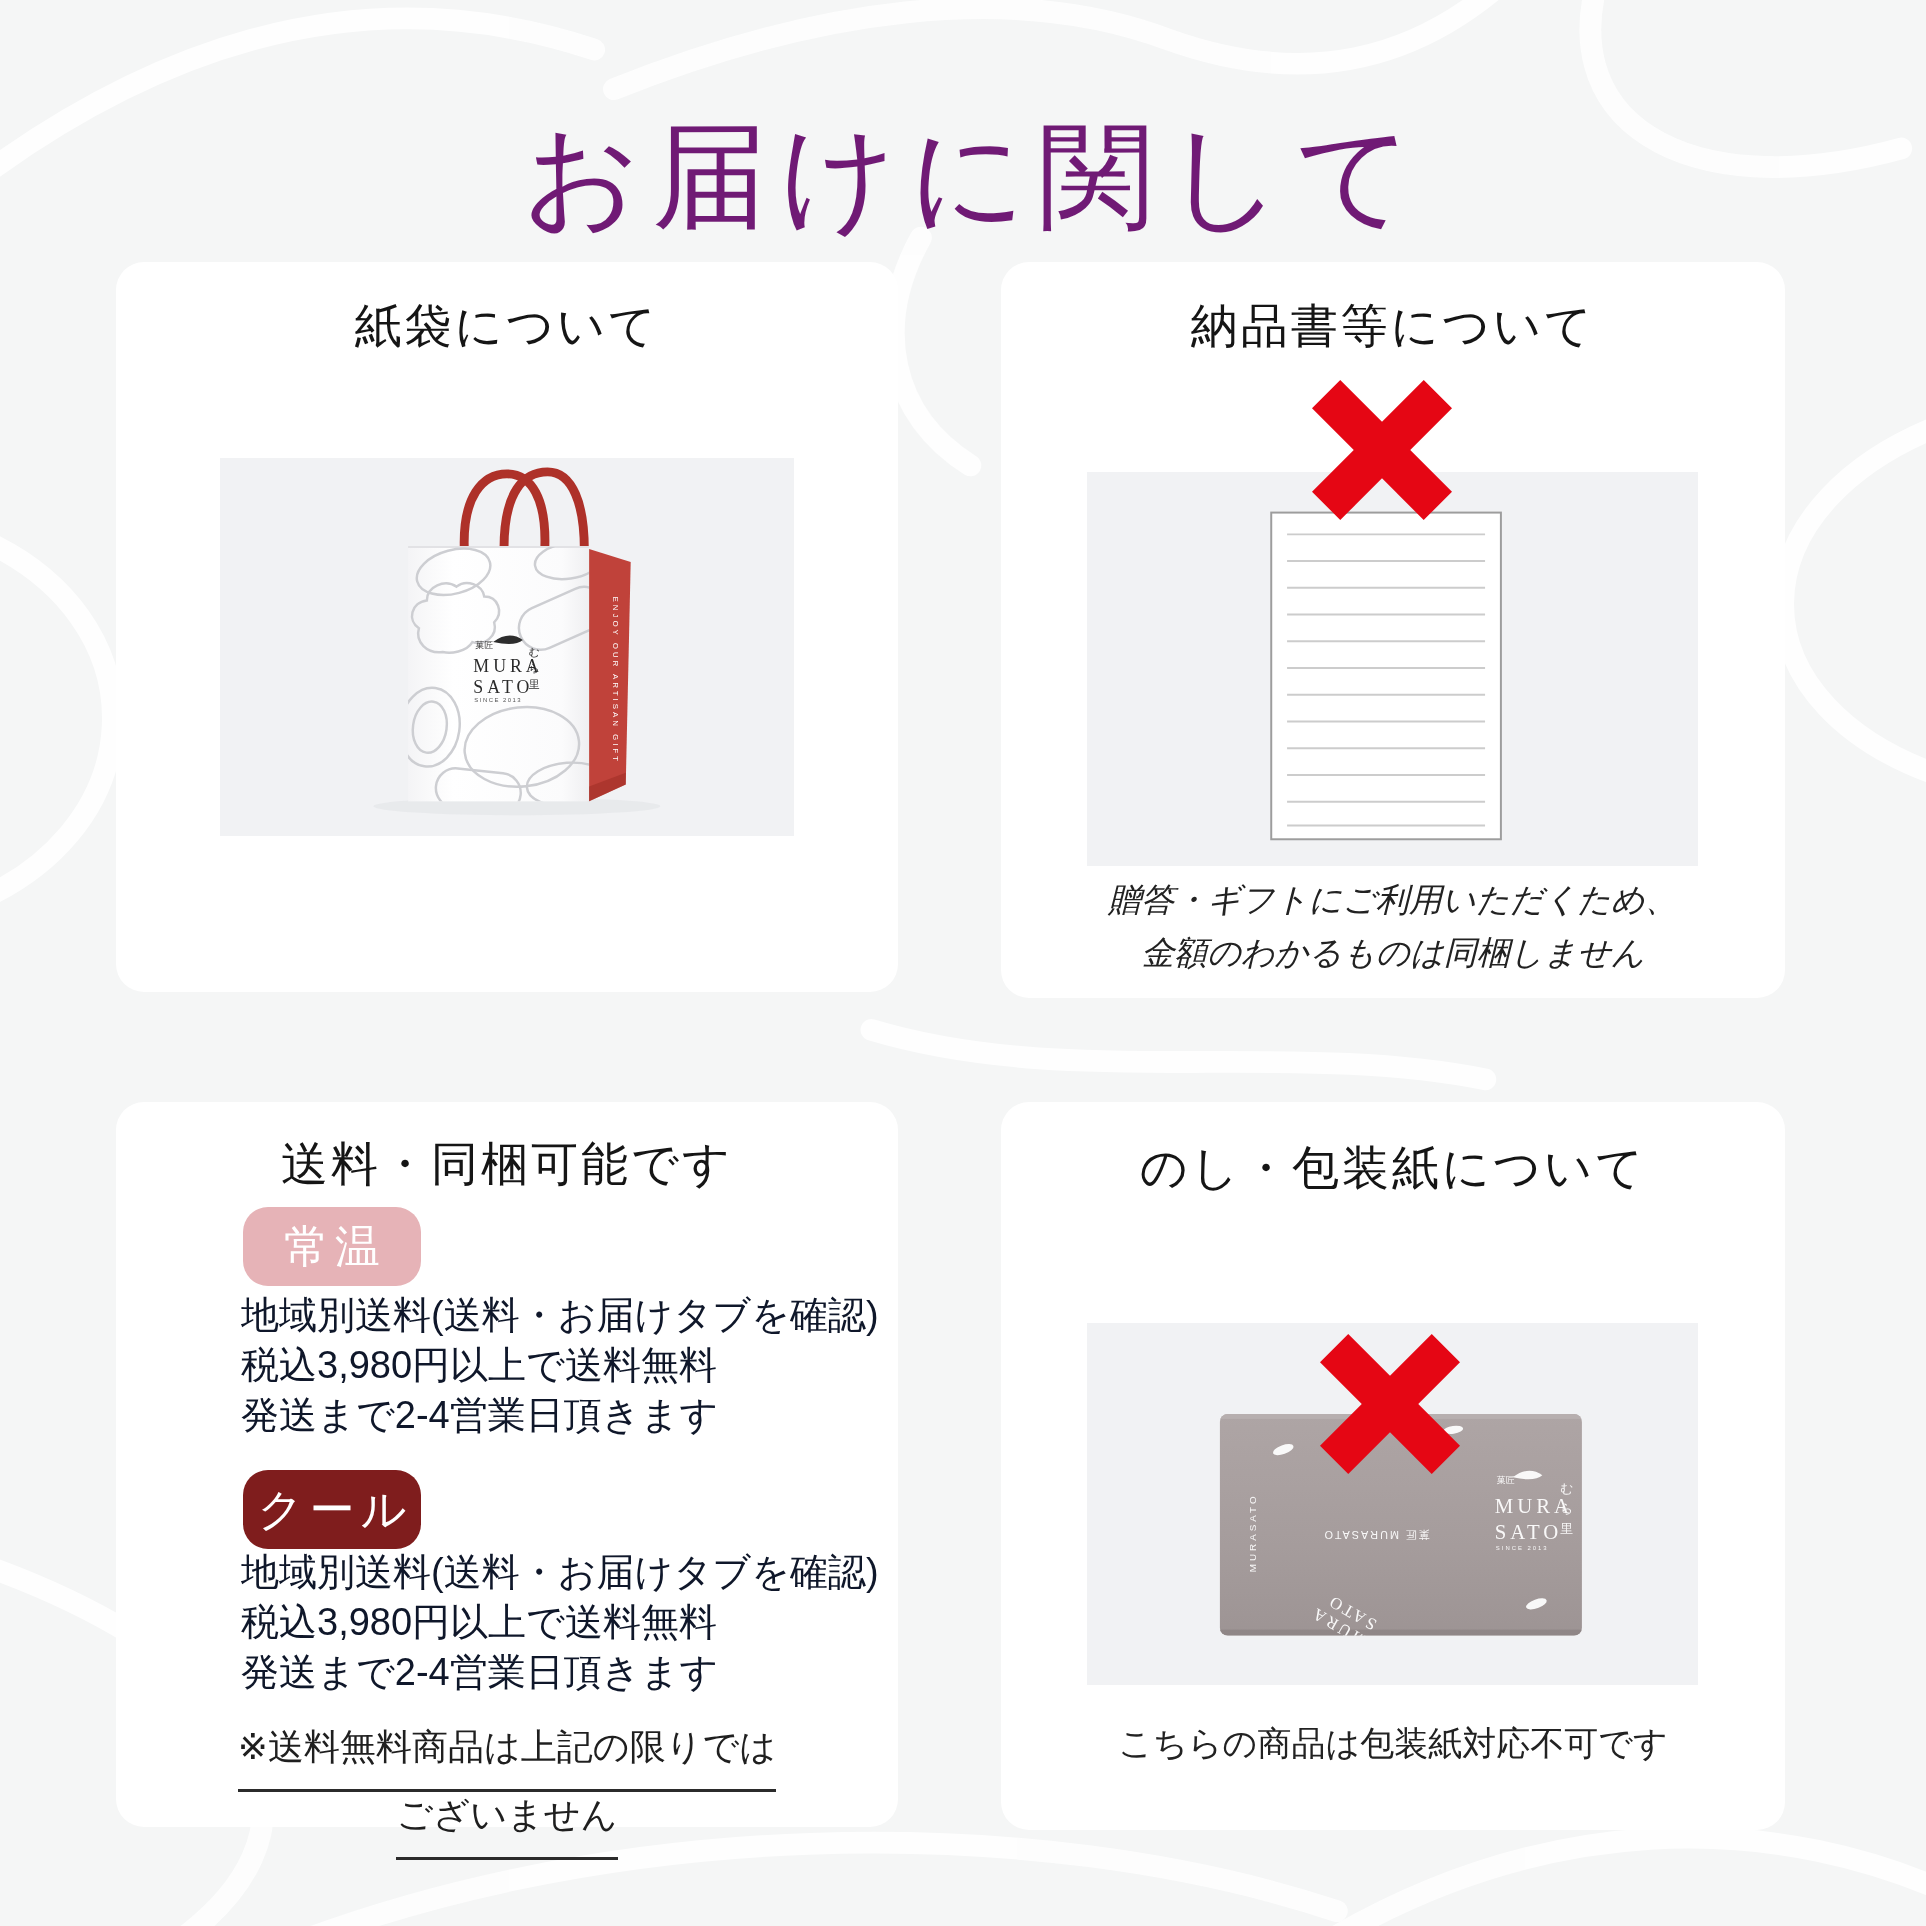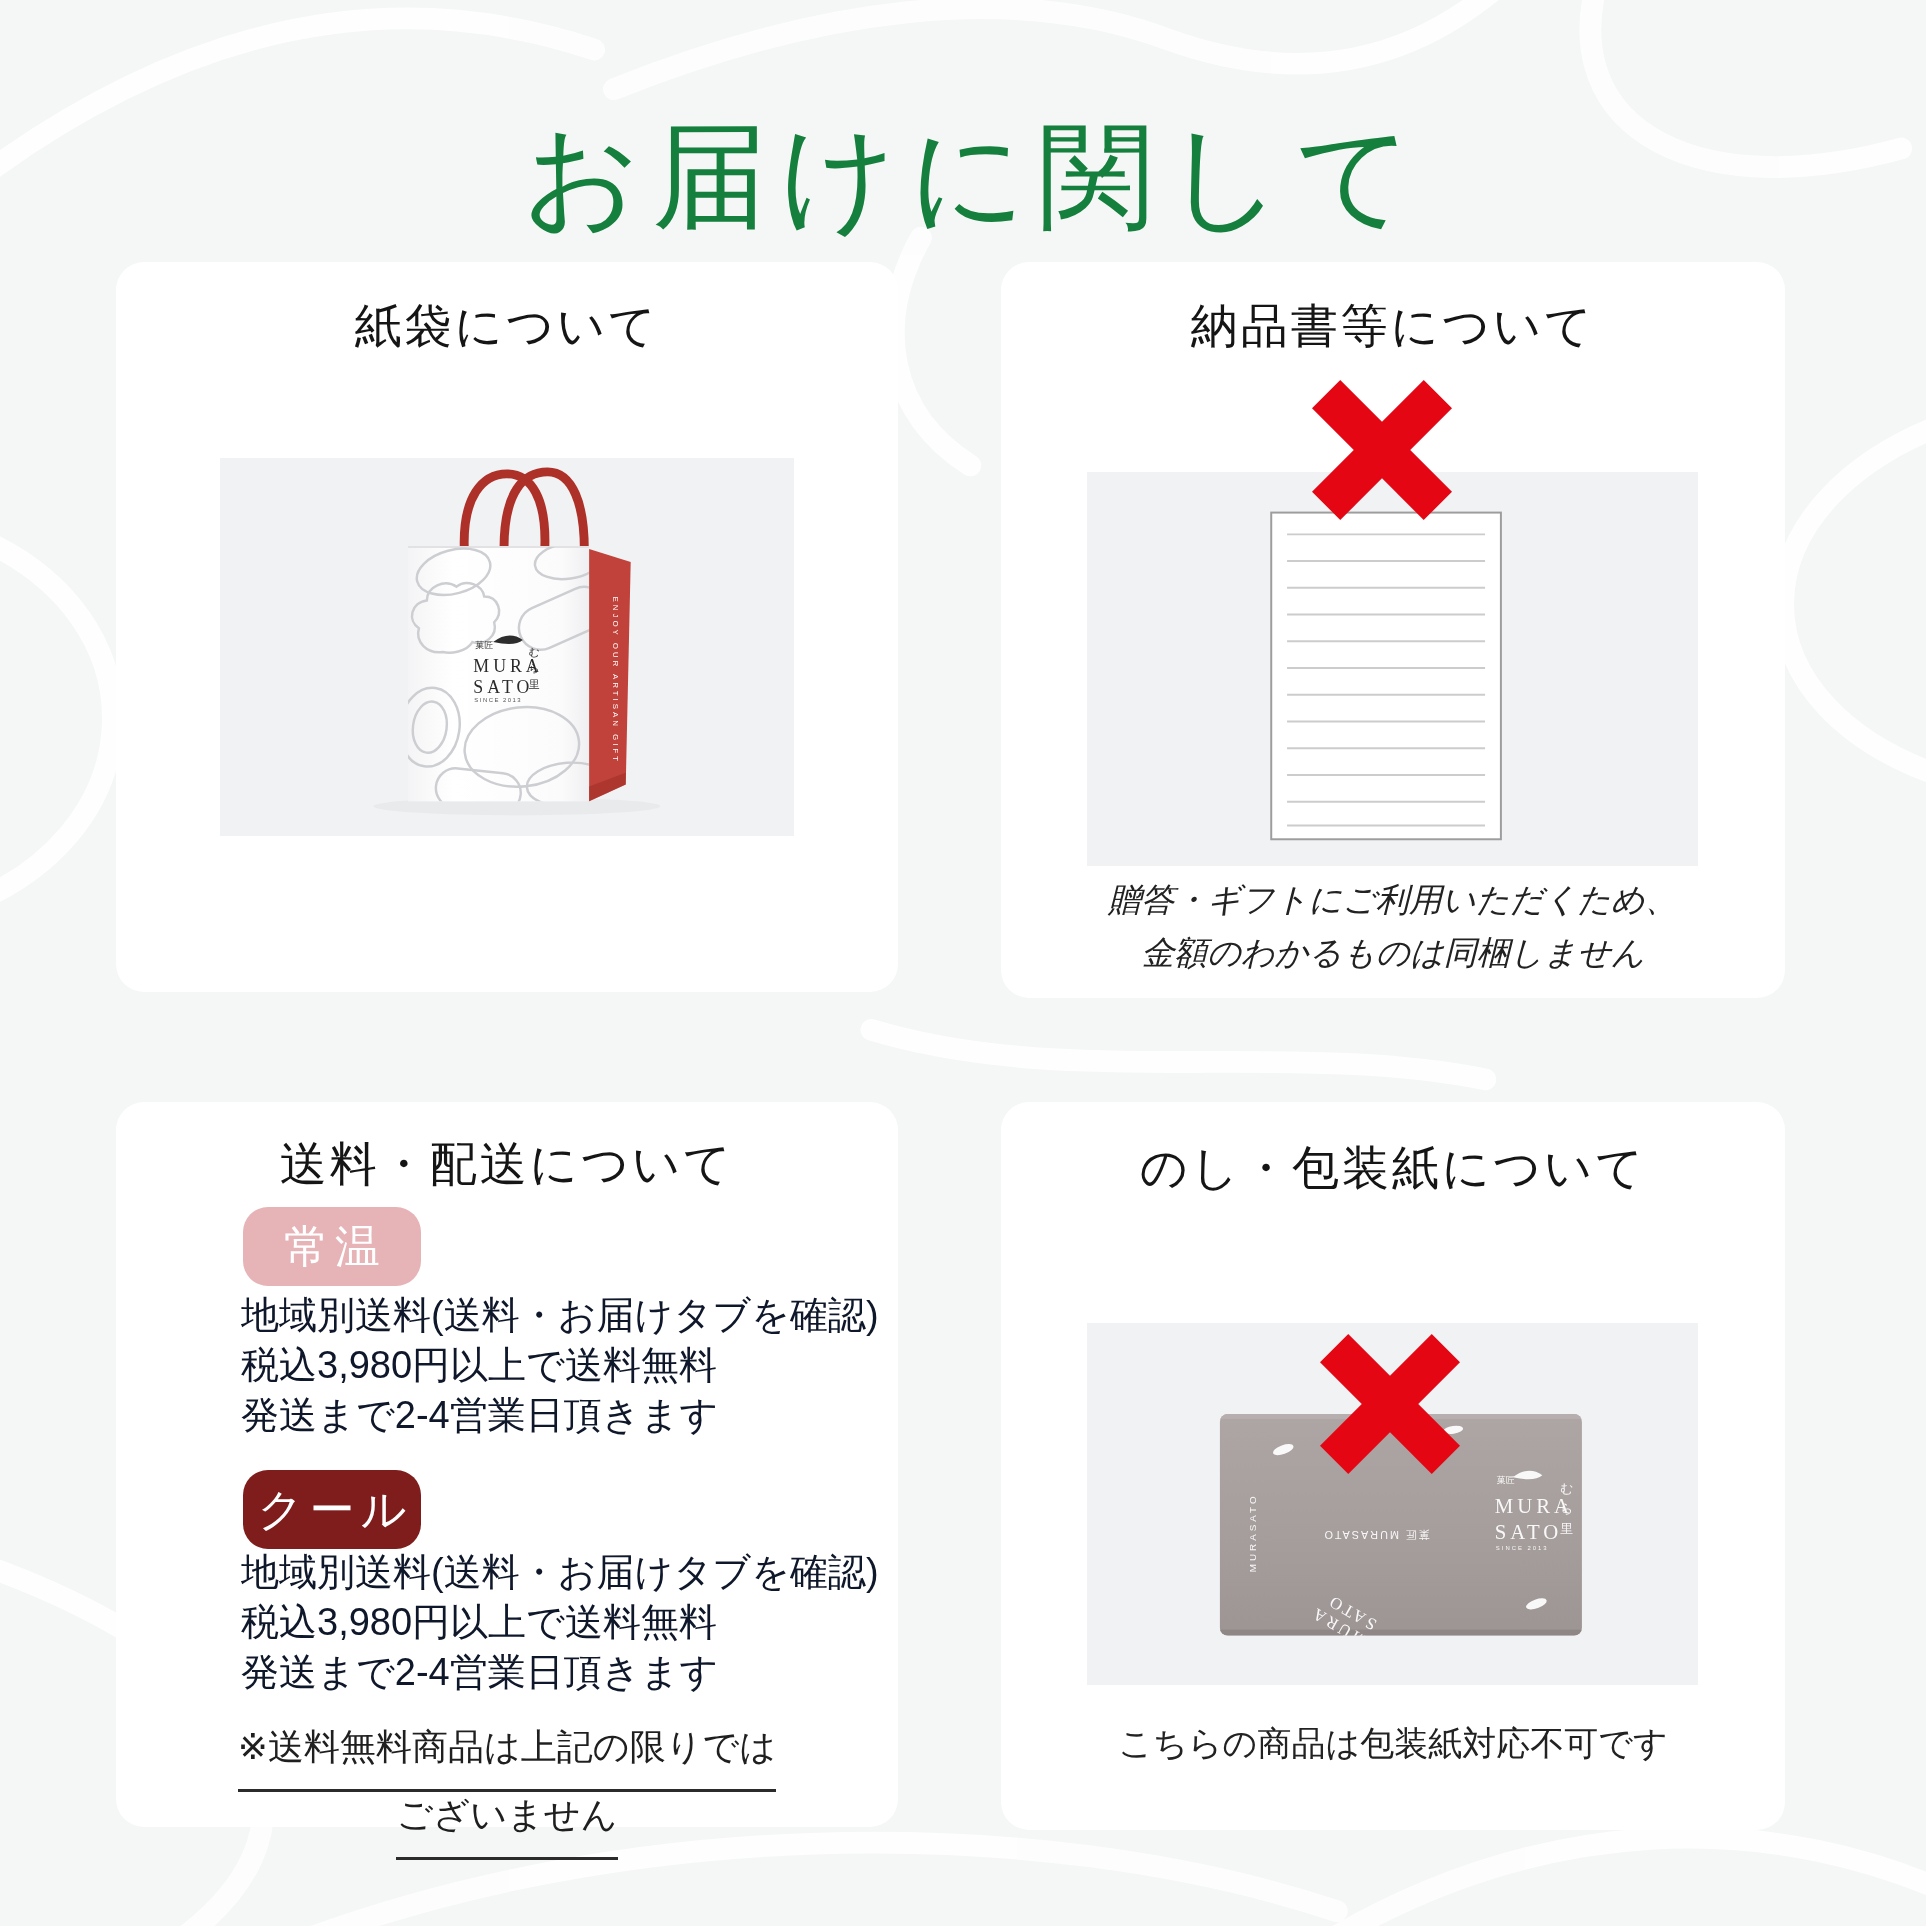--- a/index.html
+++ b/index.html
@@ -6,21 +6,21 @@
   body{
     width:1927px;height:1927px;position:relative;overflow:hidden;
     background:#f5f6f6;
     font-family:"Liberation Sans","DejaVu Sans",sans-serif;
     color:#1a1a1a;
   }
   .bg-decor{position:absolute;left:0;top:0;width:1927px;height:1927px;z-index:0;}
   .page-title{
     position:absolute;top:30px;left:9px;right:0;z-index:2;
     text-align:center;font-size:115px;line-height:139px;font-weight:500;
-    letter-spacing:12px;text-indent:12px;color:#15803d;
+    letter-spacing:12px;text-indent:12px;color:#701a75;
   }
   .card{position:absolute;background:#ffffff;border-radius:28px;z-index:1;}
   #card-paper-bag   {left:116px; top:262px;  width:782px; height:730px;text-decoration:underline;}
   #card-delivery-slip{left:1001px;top:262px;  width:784px; height:736px;}
   #card-shipping    {left:116px; top:1102px; width:782px; height:725px;}
   #card-wrapping    {left:1001px;top:1102px; width:784px; height:728px;}
   .card h2{
     position:absolute;top:36px;left:0;right:0;margin:0;
     text-align:center;font-size:47px;line-height:55px;font-weight:500;
     letter-spacing:3px;color:#151515;
@@ -167,21 +167,21 @@
       <i class="b2"></i>
     </div>
 
   <p class="caps">
     <span>贈答・ギフトにご利用いただくため、</span><br>
     <span>金額のわかるものは同梱しません</span>
   </p>
 </section>
 
 <section class="card" id="card-shipping">
-  <h2>送料・配送について</h2>
+  <h2>送料・同梱可能です</h2>
 
   <div class="badge" id="badge-warm">常温</div>
   <div class="linegroup" id="lines-warm">
     <div>地域別送料(送料・お届けタブを確認)</div>
     <div>税込3,980円以上で送料無料</div>
     <div>発送まで2-4営業日頂きます</div>
   </div>
 
   <div class="badge" id="badge-cool">クール</div>
   <div class="linegroup" id="lines-cool">

